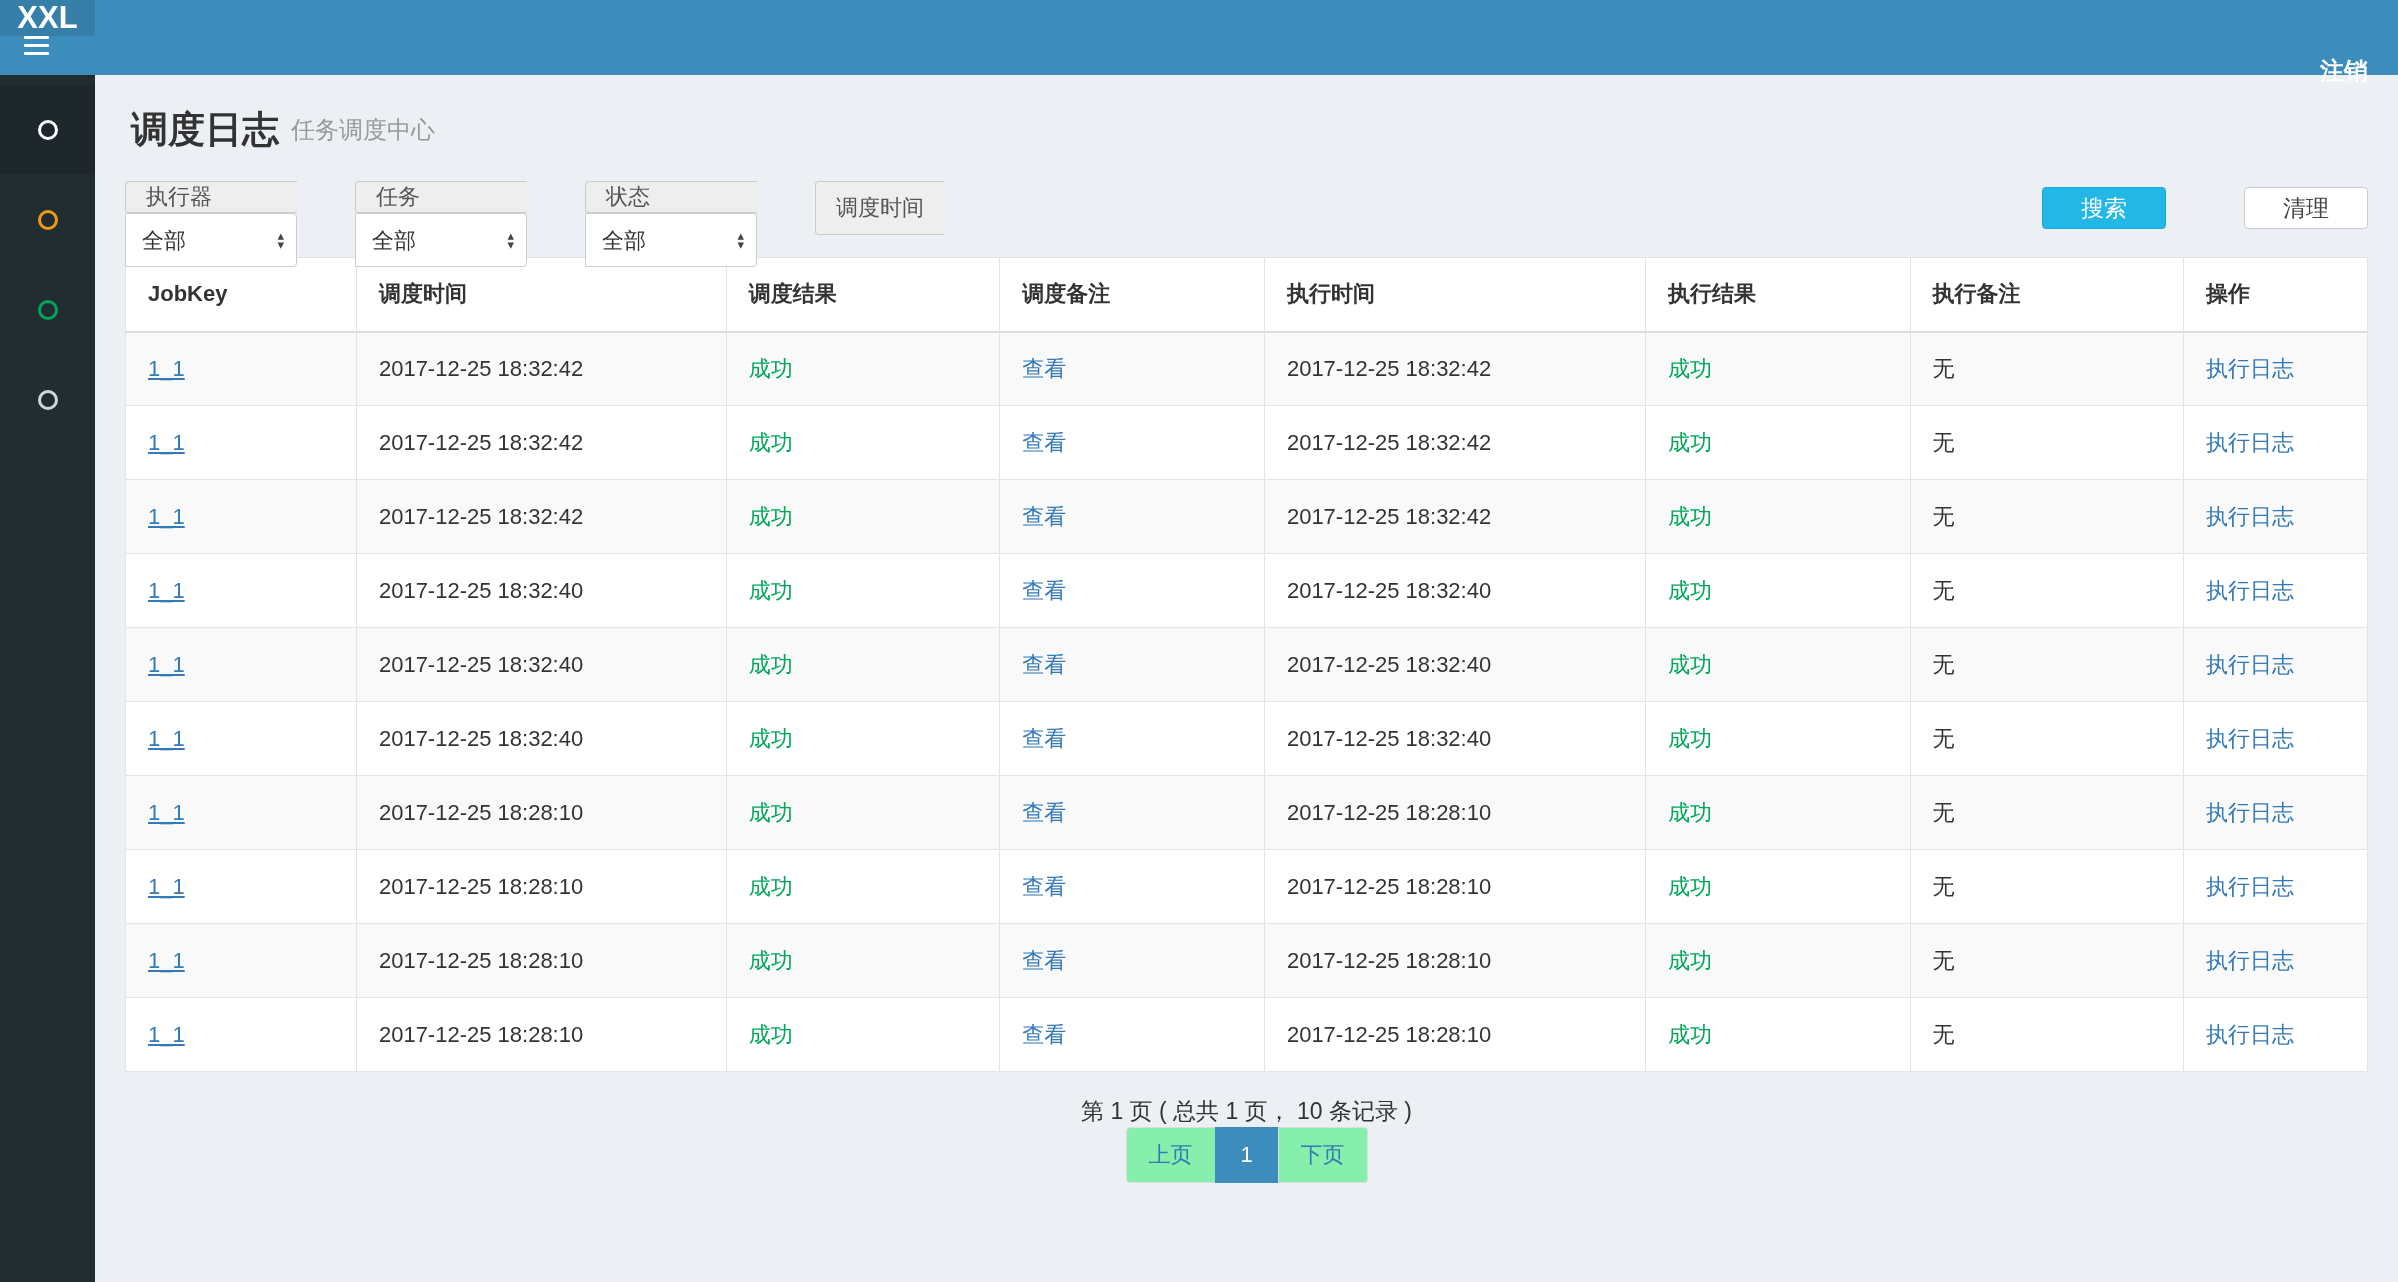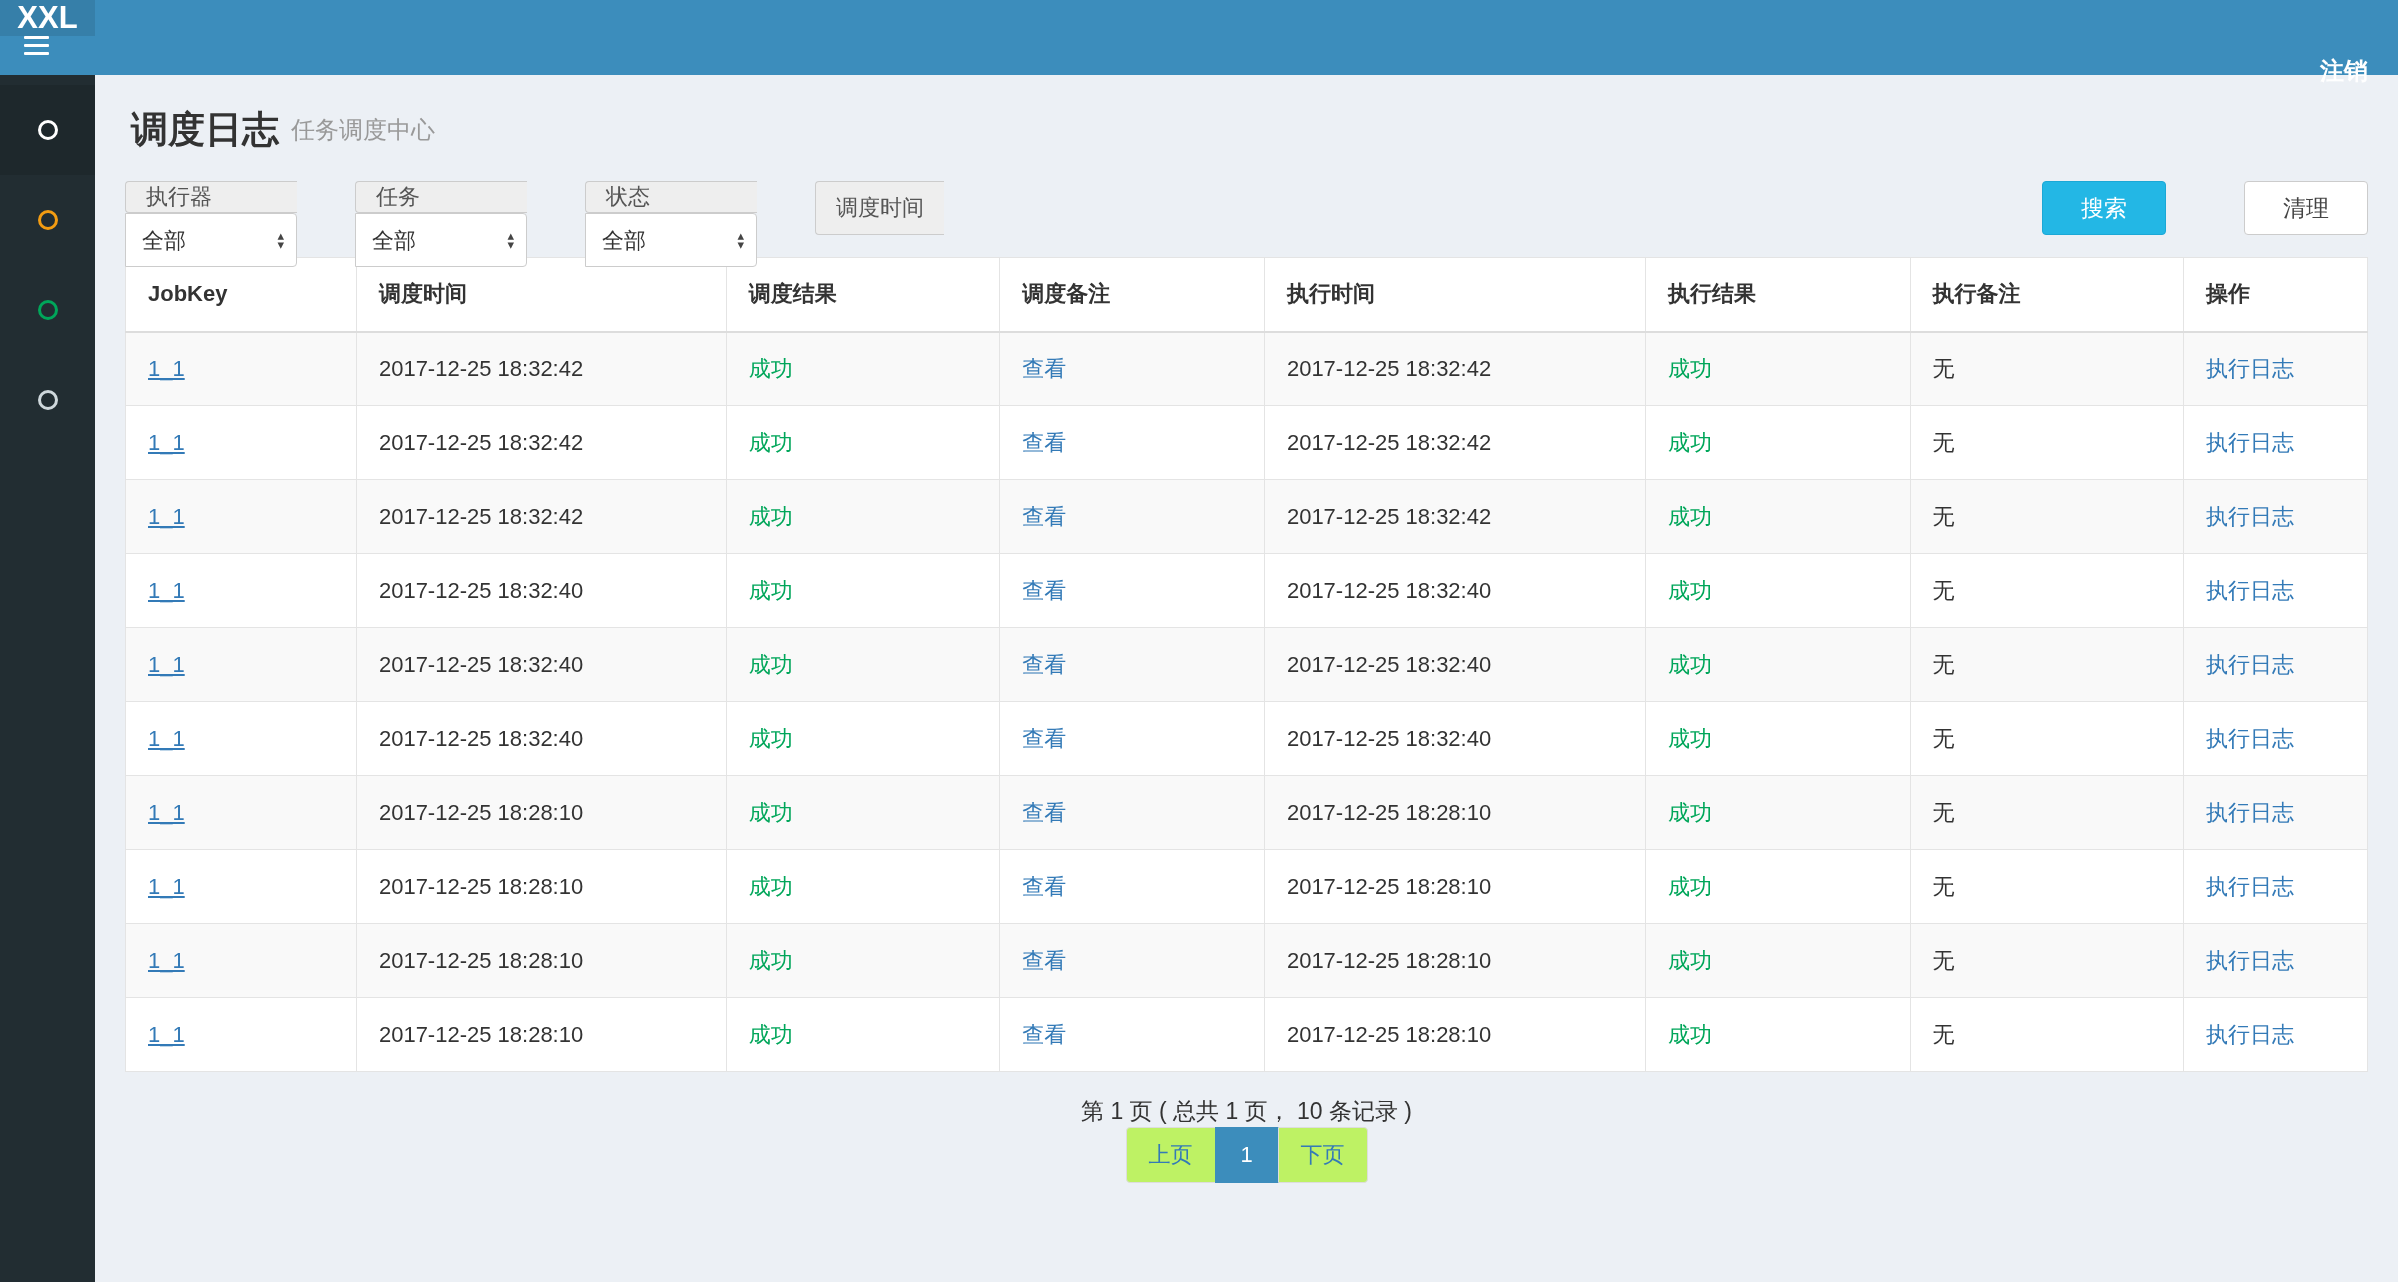--- a/index.html
+++ b/index.html
@@ -72,21 +72,21 @@
     border-radius: 0 4px 4px 0; background: #fff; font-size: 22px; color: #333;
     padding: 0 48px 0 16px; appearance: none; -webkit-appearance: none;
     font-family: inherit; cursor: pointer;
   }
   .date-input {
     width: 525px; height: 54px; border: 1px solid #ccc; border-left: 1px solid #ccc;
     border-radius: 0 4px 4px 0; background: #e9e9e9; color: #555;
     font-size: 22px; padding: 0 20px; font-family: inherit;
   }
   .btn {
-    height: 54px; border-radius: 4px; font-size: 23px; padding: 0 38px;
+    height: 42px; border-radius: 4px; font-size: 23px; padding: 0 38px;
     cursor: pointer; font-family: inherit; text-align: center;
   }
   .btn-search {
     margin-left: auto;
     background: var(--c-search, #23b7e5); border: 1px solid #1ba8d6; color: #fff;
   }
   .btn-clear { margin-left: 78px; background: #fff; border: 1px solid #ccc; color: #444; }
 
   
   .page-size-row { display: flex; align-items: center; font-size: 23px; color: #333; margin: 14px 0 22px; }
@@ -112,21 +112,21 @@
   a.link { color: var(--c-link, #337ab7); text-decoration: none; cursor: pointer; }
   a.link.u { text-decoration: underline; }
 
   
   .table-footer {
     display: flex; align-items: center; justify-content: space-between;
     margin: 24px 0; font-size: 23px; color: #333; flex-direction: column;
   }
   .pagination { display: flex; }
   .page-btn {
-    min-width: 64px; height: 56px; background: #bef264; border: 1px solid #ddd;
+    min-width: 64px; height: 56px; background: #86efac; border: 1px solid #ddd;
     color: var(--c-link, #337ab7); font-size: 22px; display: flex;
     align-items: center; justify-content: center; padding: 0 22px;
     cursor: pointer; margin-left: -1px;
   }
   .page-btn.first { border-radius: 4px 0 0 4px; margin-left: 0; }
   .page-btn.last { border-radius: 0 4px 4px 0; }
   .page-btn.active {
     background: var(--c-active-page, #3c8dbc);
     border-color: var(--c-active-page, #3c8dbc); color: #fff;
   }

